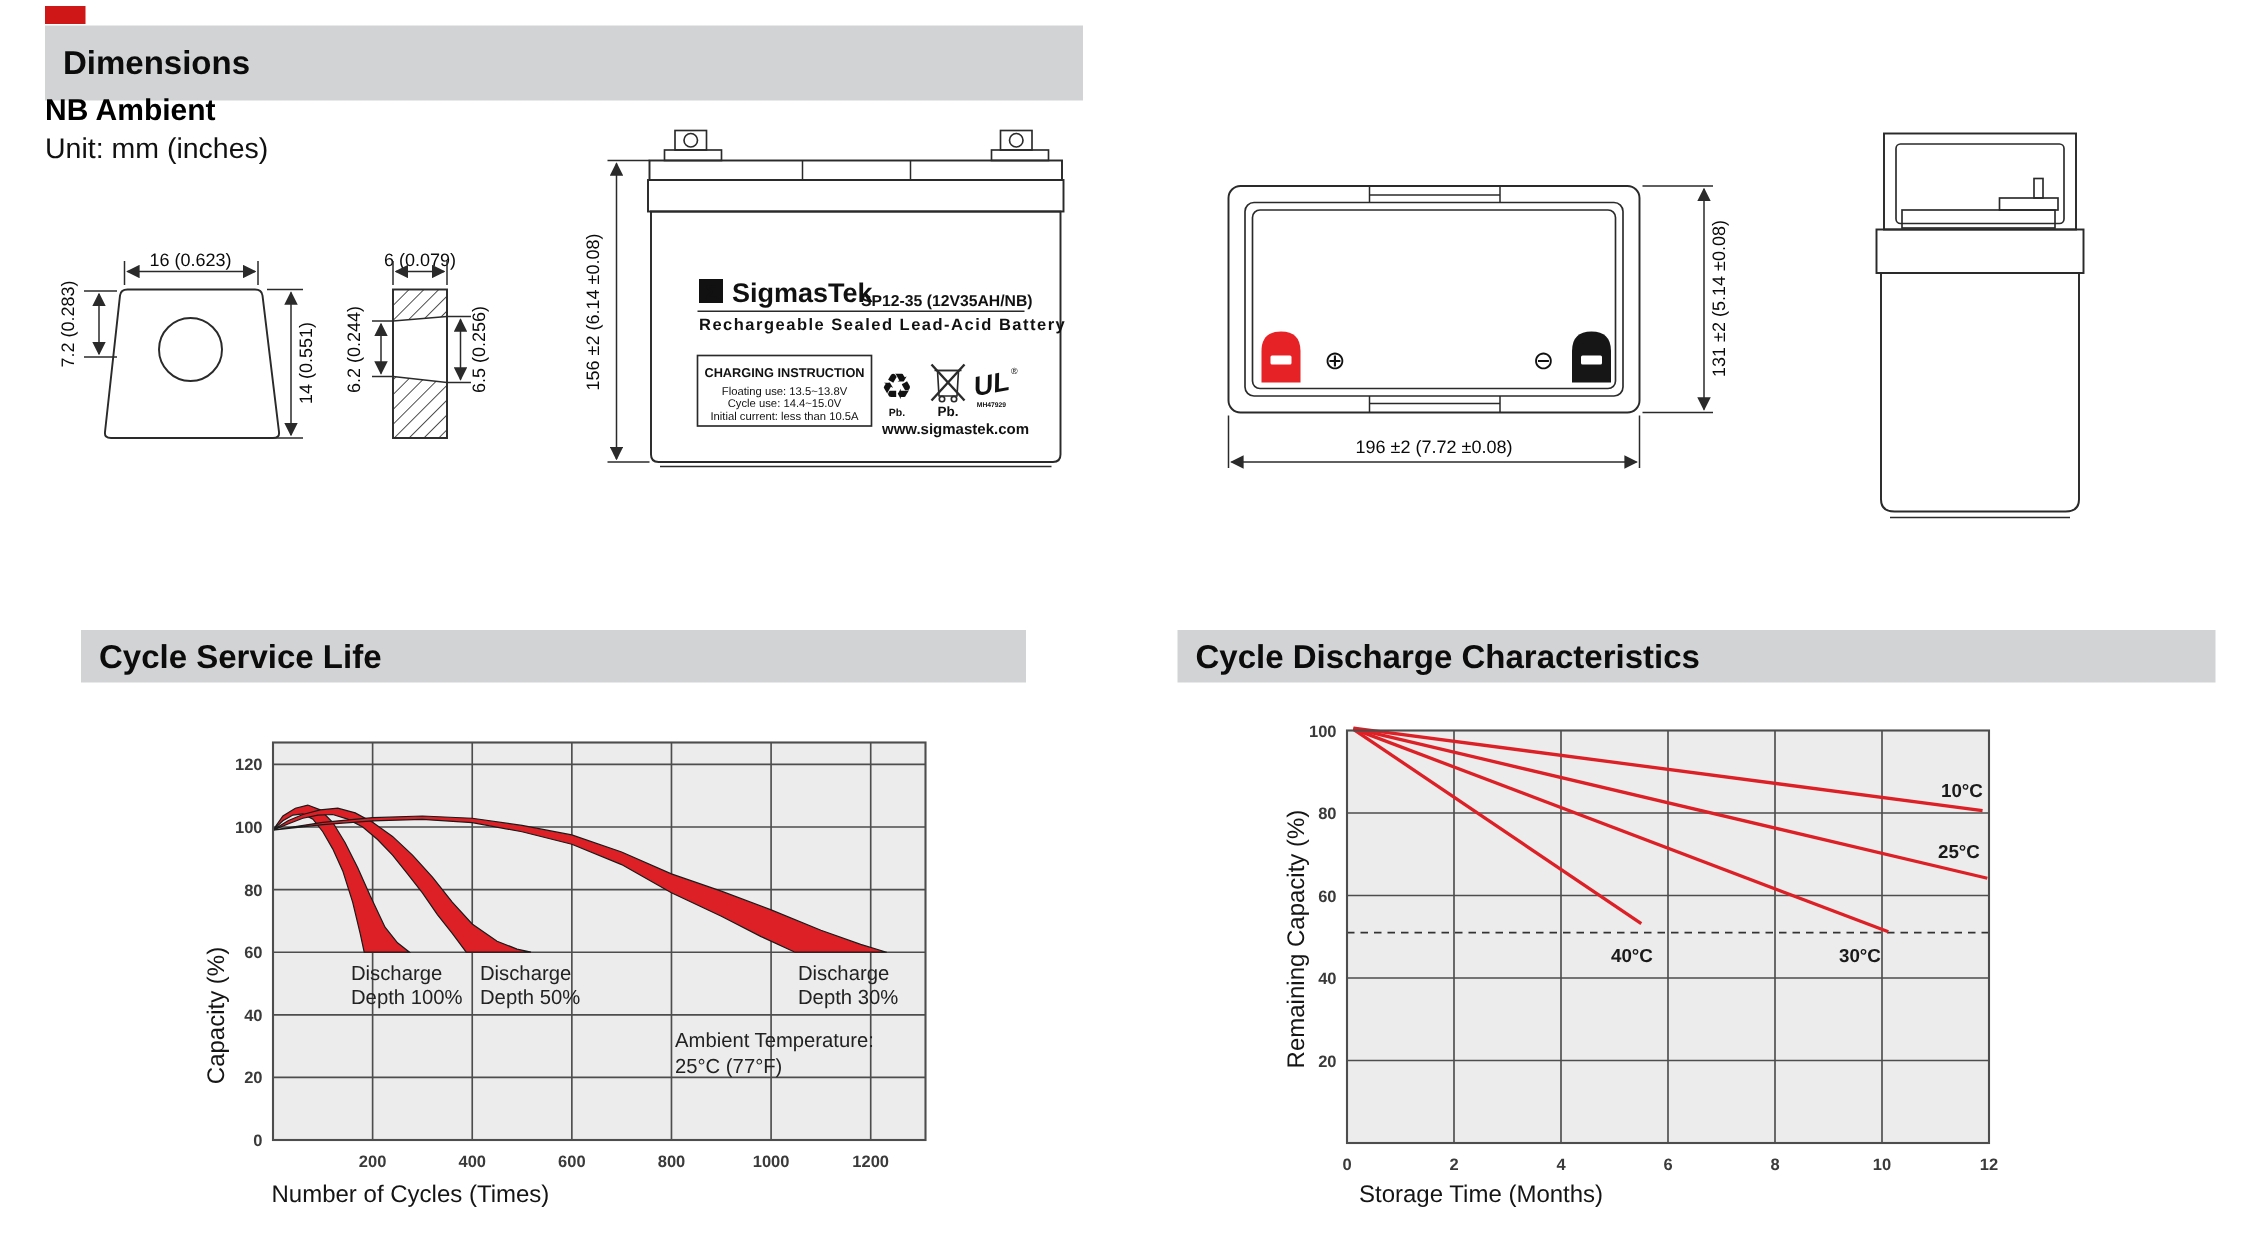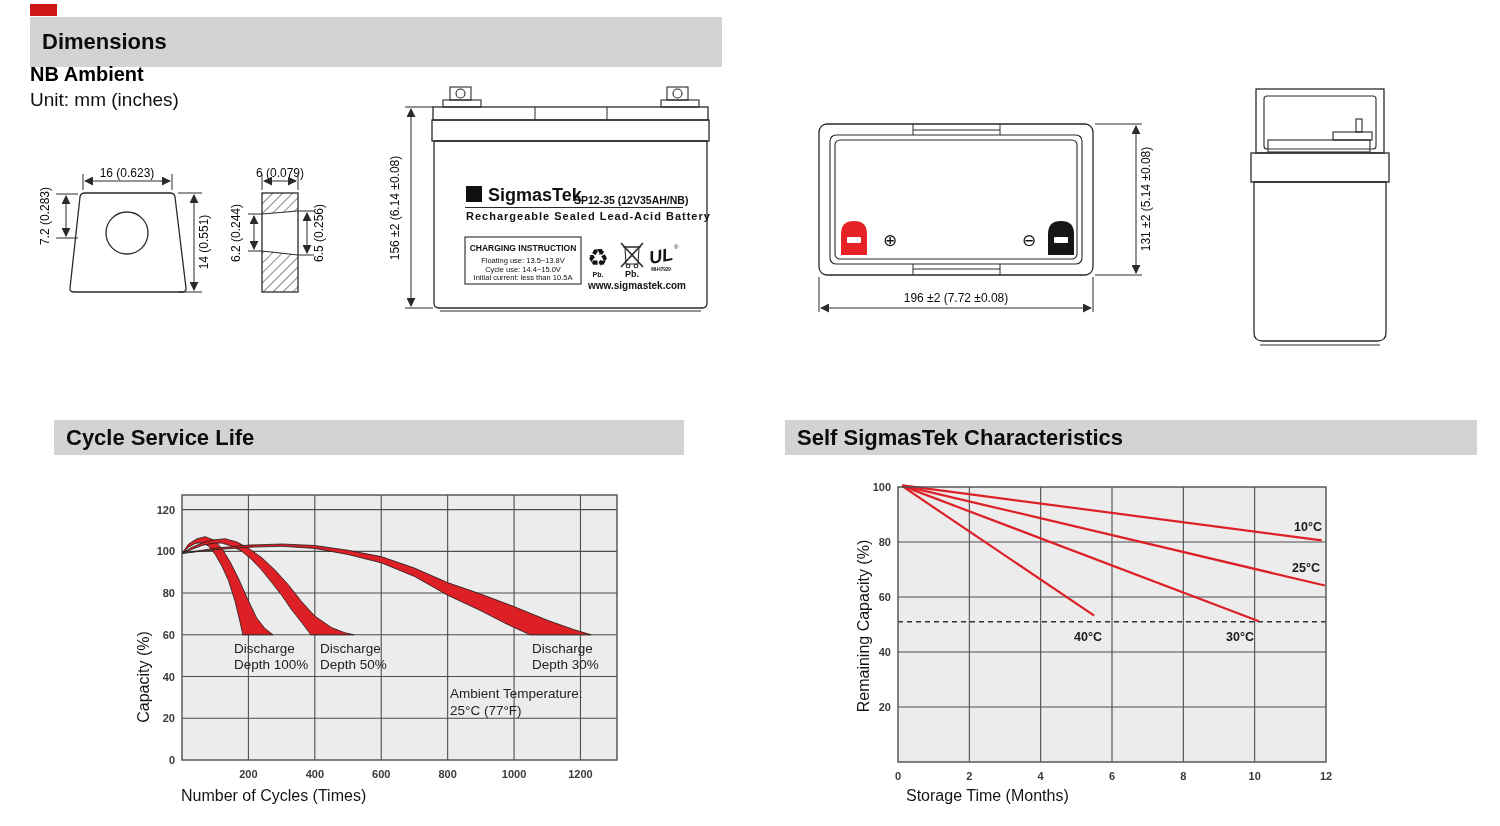--- a/index.html
+++ b/index.html
@@ -171,21 +171,21 @@
     <path class="dsh2" d="M1254,182 L1386,182 L1386,333 Q1386,341 1377,341 L1263,341 Q1254,341 1254,333 Z"></path>
     <line class="dln" x1="1260" y1="345" x2="1380" y2="345"></line>
   </g>
 </svg>
 
 <div class="abs bar" style="left:30px;top:420px;width:630px;height:35px;margin-left:24px;">
   <span>Cycle Service Life</span>
 </div>
 
 <div class="abs bar" style="left:785px;top:420px;width:692px;height:35px;">
-  <span>Self SigmasTek Characteristics</span>
+  <span>Cycle Discharge Characteristics</span>
 </div>
 
 <svg id="c1" style="left:120px;top:465px;width:540px;height:350px;" viewBox="120 465 540 350">
   <g>
       <rect x="182" y="495" width="435" height="265" fill="#ececec"></rect>
       <line x1="248.41221374045801" y1="760" x2="248.41221374045801" y2="495" stroke="#4d4d4d" stroke-width="1.1"></line>
       <line x1="314.82442748091603" y1="760" x2="314.82442748091603" y2="495" stroke="#4d4d4d" stroke-width="1.1"></line>
       <line x1="381.23664122137404" y1="760" x2="381.23664122137404" y2="495" stroke="#4d4d4d" stroke-width="1.1"></line>
       <line x1="447.64885496183206" y1="760" x2="447.64885496183206" y2="495" stroke="#4d4d4d" stroke-width="1.1"></line>
       <line x1="514.0610687022901" y1="760" x2="514.0610687022901" y2="495" stroke="#4d4d4d" stroke-width="1.1"></line>

